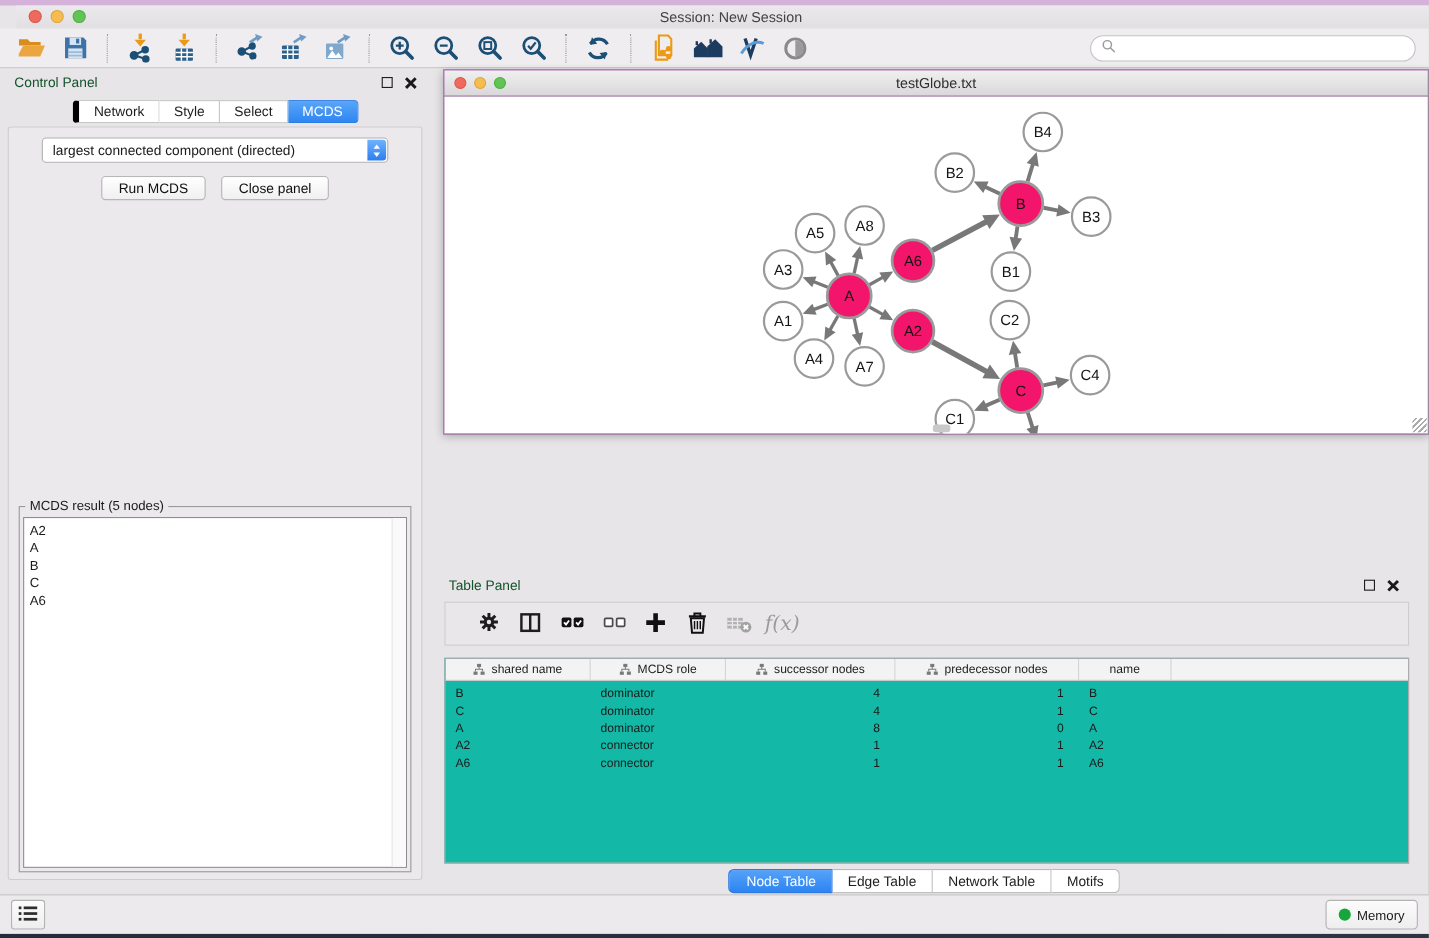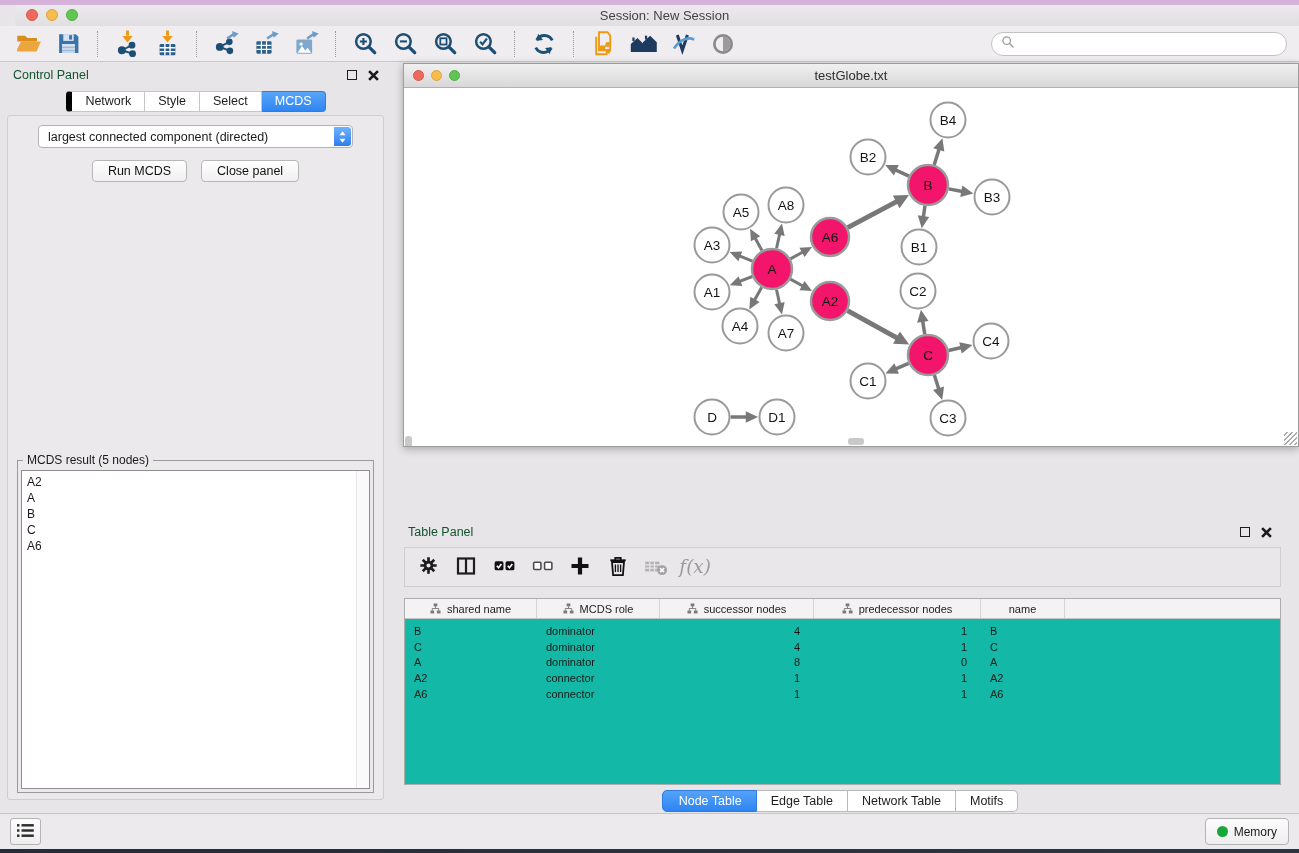--- a/index.html
+++ b/index.html
@@ -41,33 +41,33 @@
 .combo { margin:9px auto 0; width:315px; height:23px; background:#fff; border:1px solid #b2b2b2; border-radius:4px; display:flex; align-items:center; padding-left:9px; font-size:12.5px; position:relative; cursor:pointer; }
 .combo .stepper { position:absolute; right:1px; top:1px; bottom:1px; width:17px; border-radius:0 3px 3px 0; background:linear-gradient(#70b3fd,#2d7df0); display:flex; align-items:center; justify-content:center; }
 .btn-row { display:flex; justify-content:center; gap:14px; margin-top:12px; }
 .mac-btn { height:22px; padding:0 15px; background:linear-gradient(#ffffff,#f0f0f0); border:1px solid #b7b7b7; border-radius:4px; font-size:12.5px; font-family:inherit; color:#111; cursor:pointer; }
 .result-box { position:absolute; left:9px; right:9px; top:344px; bottom:6px; border:1px solid #9a9a9a; }
 .result-title { position:absolute; top:-8px; left:5px; background:#ebe9eb; padding:0 4px; font-size:12px; }
 .result-list { position:absolute; left:3px; right:3px; top:9px; bottom:3px; background:#fff; border:1px solid #8e8e8e; overflow:hidden; padding:3px 0 0 5px; font-size:12px; line-height:16px; }
 .result-list::after { content:""; position:absolute; right:0; top:0; bottom:0; width:12px; background:#fafafa; border-left:1px solid #e6e6e6; }
 
 
-.network-window { position:absolute; left:403px; top:63px; width:896px; height:384px; background:#a21caf; border:1px solid #9c9c9c; box-shadow:0 2px 8px rgba(0,0,0,0.28); }
+.network-window { position:absolute; left:403px; top:63px; width:896px; height:332px; background:#a21caf; border:1px solid #9c9c9c; box-shadow:0 2px 8px rgba(0,0,0,0.28); }
 .nw-titlebar { height:24px; background:linear-gradient(#f1f0f1,#d9d7d9); border-bottom:1px solid #b1afb1; position:relative; text-align:center; font-size:13px; line-height:24px; color:#2e2e2e; }
 .nw-traffic { position:absolute; left:9px; top:6px; display:flex; gap:7px; }
 .nw-traffic span { width:11px; height:11px; }
 .nw-canvas { position:absolute; left:0; right:0; top:24px; bottom:0; overflow:hidden; background:#fff; }
 .grip { position:absolute; right:1px; bottom:1px; width:13px; height:13px; background:repeating-linear-gradient(135deg, transparent 0 2px, #ababab 2px 3.5px); cursor:nwse-resize; }
 .vthumb { position:absolute; left:1px; top:348px; width:7px; height:16px; background:#c9c9c9; border-radius:3px; }
 .hthumb { position:absolute; left:444px; bottom:1px; width:16px; height:7px; background:#c9c9c9; border-radius:3px; }
 
 
 .table-panel { position:absolute; left:392px; top:519px; width:896px; height:293px; }
 .table-panel .panel-header { padding:0 16px; }
-.tp-toolbar { position:absolute; left:12px; right:7px; top:28px; height:40px; background:#e9e7e9; border:1px solid #cfcdcf; display:flex; align-items:center; gap:0; padding:0 4px; }
+.tp-toolbar { position:absolute; left:12px; right:7px; top:28px; height:40px; background:#e9e7e9; border:1px solid #cfcdcf; display:flex; align-items:center; gap:0; padding:0 20px; }
 .tb2-btn { width:38px; height:32px; display:flex; align-items:center; justify-content:center; cursor:pointer; }
 .tp-table { position:absolute; left:12px; right:7px; top:79px; bottom:27px; background:#14b8a6; border:1px solid #adadad; overflow:hidden; font-size:11px; }
 .tp-thead { display:flex; height:20px; background:#f4f3f4; border-bottom:1px solid #c6c6c6; }
 .tp-th { display:flex; align-items:center; justify-content:center; gap:6px; border-right:1px solid #d4d4d4; color:#1d1d1d; overflow:hidden; }
 .tp-th:last-child { border-right:none; }
 .tp-tbody { padding-top:4px; }
 .tp-row { display:flex; height:15.8px; align-items:center; cursor:default; }
 .tp-cell { white-space:nowrap; overflow:hidden; }
 .cell-l { text-align:left; padding-left:9px; }
 .cell-r { text-align:right; padding-right:14px; }

